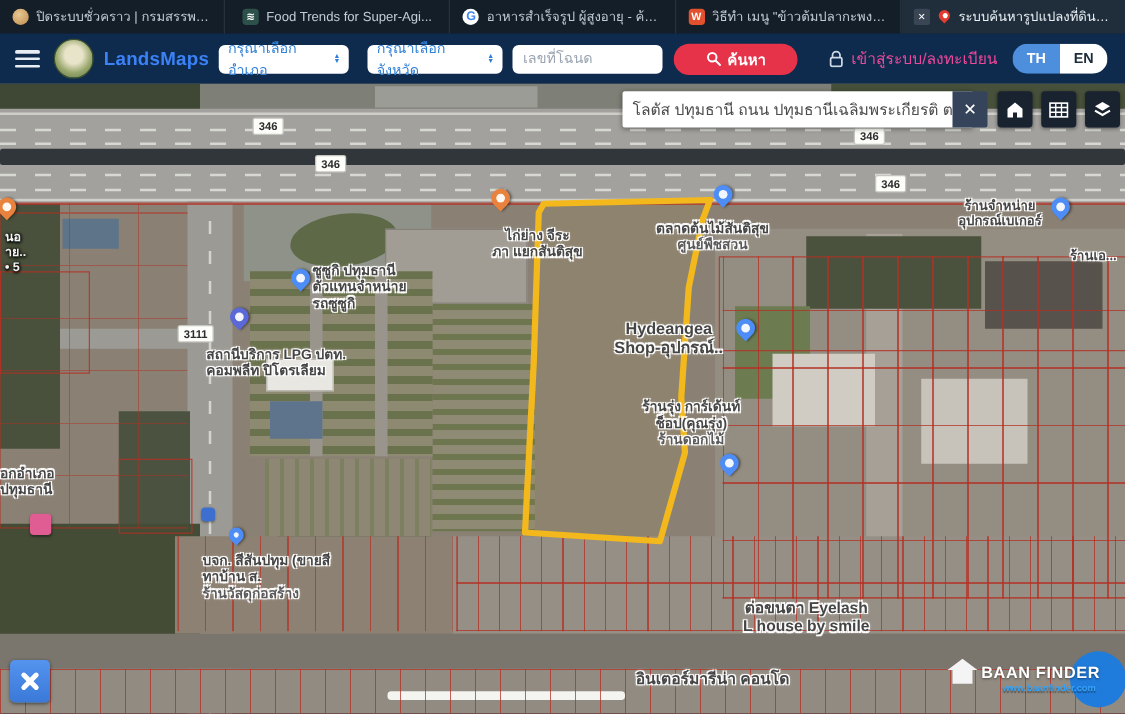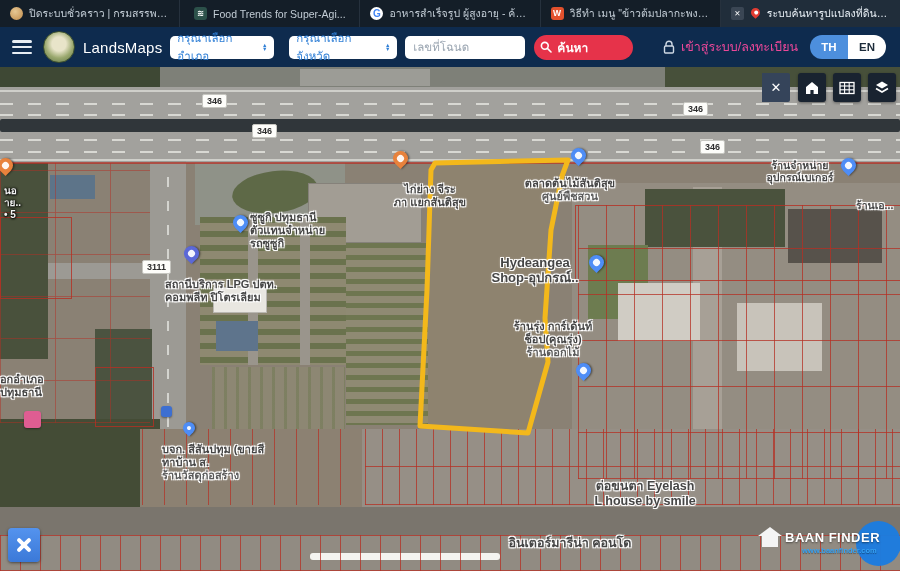--- a/index.html
+++ b/index.html
@@ -27,32 +27,32 @@
 
   
   .appbar{position:absolute;top:27px;left:0;width:900px;height:40px;background:#0e2b4e;
           display:flex;align-items:center;}
   .burger{width:20px;height:14px;margin-left:12px;display:flex;flex-direction:column;
           justify-content:space-between;cursor:pointer;}
   .burger span{display:block;height:2.5px;background:#e8eef4;border-radius:2px;}
   .seal{width:30px;height:30px;border-radius:50%;margin-left:11px;flex:none;
         background:radial-gradient(circle at 50% 40%,#e8e4c9 0 30%,#9aa86e 60%,#5c7245 100%);
         border:1px solid #3c4f2e;}
-  .appname{color:#ffffff;font-size:15px;font-weight:normal;margin-left:8px;letter-spacing:.2px;}
+  .appname{color:#3b82f6;font-size:15px;font-weight:bold;margin-left:8px;letter-spacing:.2px;}
   .pill{height:23px;background:#fff;border-radius:5px;display:flex;align-items:center;
         justify-content:space-between;padding:0 7px;color:#2f7fd6;font-size:11.5px;
         cursor:pointer;flex:none;}
   .pill .arrows{display:flex;flex-direction:column;line-height:4.5px;font-size:5.5px;
         color:#2f7fd6;margin-left:6px;}
   .deed{height:23px;width:104px;border:none;border-radius:5px;margin-left:8px;
         padding:0 8px;font-size:11.5px;color:#333;font-family:inherit;}
   .deed::placeholder{color:#9aa5b1;}
   .searchbtn{height:25px;width:99px;margin-left:9px;border:none;border-radius:13px;
         background:#e6334a;color:#fff;font-size:12px;font-weight:bold;display:flex;
-        align-items:center;justify-content:flex-start;gap:5px;cursor:pointer;font-family:inherit;}
+        align-items:center;justify-content:center;gap:5px;cursor:pointer;font-family:inherit;}
   .login{display:flex;align-items:center;gap:6px;color:#ec4899;font-size:12.5px;
          margin-left:auto;cursor:pointer;white-space:nowrap;}
   .langtoggle{display:flex;height:24px;border-radius:13px;overflow:hidden;margin:0 14px 0 12px;
               flex:none;cursor:pointer;}
   .langtoggle .th{background:#4d8fdd;color:#fff;font-size:11.5px;font-weight:bold;
                   display:flex;align-items:center;justify-content:center;width:38px;}
   .langtoggle .en{background:#fff;color:#1c2b3a;font-size:11.5px;font-weight:bold;
                   display:flex;align-items:center;justify-content:center;width:38px;}
 
   
@@ -311,20 +311,21 @@
       <span>ทาบ้าน ส.</span>
       <span class="sub">ร้านวัสดุก่อสร้าง</span>
     </div>
     <div class="mlabel" style="left:575px;top:412px;width:140px;font-size:12.5px">
       <span>ต่อขนตา Eyelash</span><br><span>L house by smile</span>
     </div>
     <div class="mlabel" style="left:490px;top:469px;width:160px;font-size:12.5px">
       <span>อินเตอร์มารีน่า คอนโด</span>
     </div>
 
+    <input class="mapsearch" value="โลตัส ปทุมธานี ถนน ปทุมธานีเฉลิมพระเกียรติ ต" style="">
     <button class="clearbtn">✕</button>
     <button class="mapbtn" style="left:798px">
       <svg width="16" height="15" viewBox="0 0 16 15">
         <path d="M2,14 V7 L8,2 l6,5 v7 h-4.4 v-4 H6.4 v4 z" fill="#fff"></path>
       </svg>
     </button>
     <button class="mapbtn" style="left:833px">
       <svg width="16" height="14" viewBox="0 0 16 14">
         <rect x="1" y="1.5" width="14" height="11" fill="none" stroke="#fff" stroke-width="1.3"></rect>
         <line x1="5.6" y1="1.5" x2="5.6" y2="12.5" stroke="#fff" stroke-width="1.1"></line>

